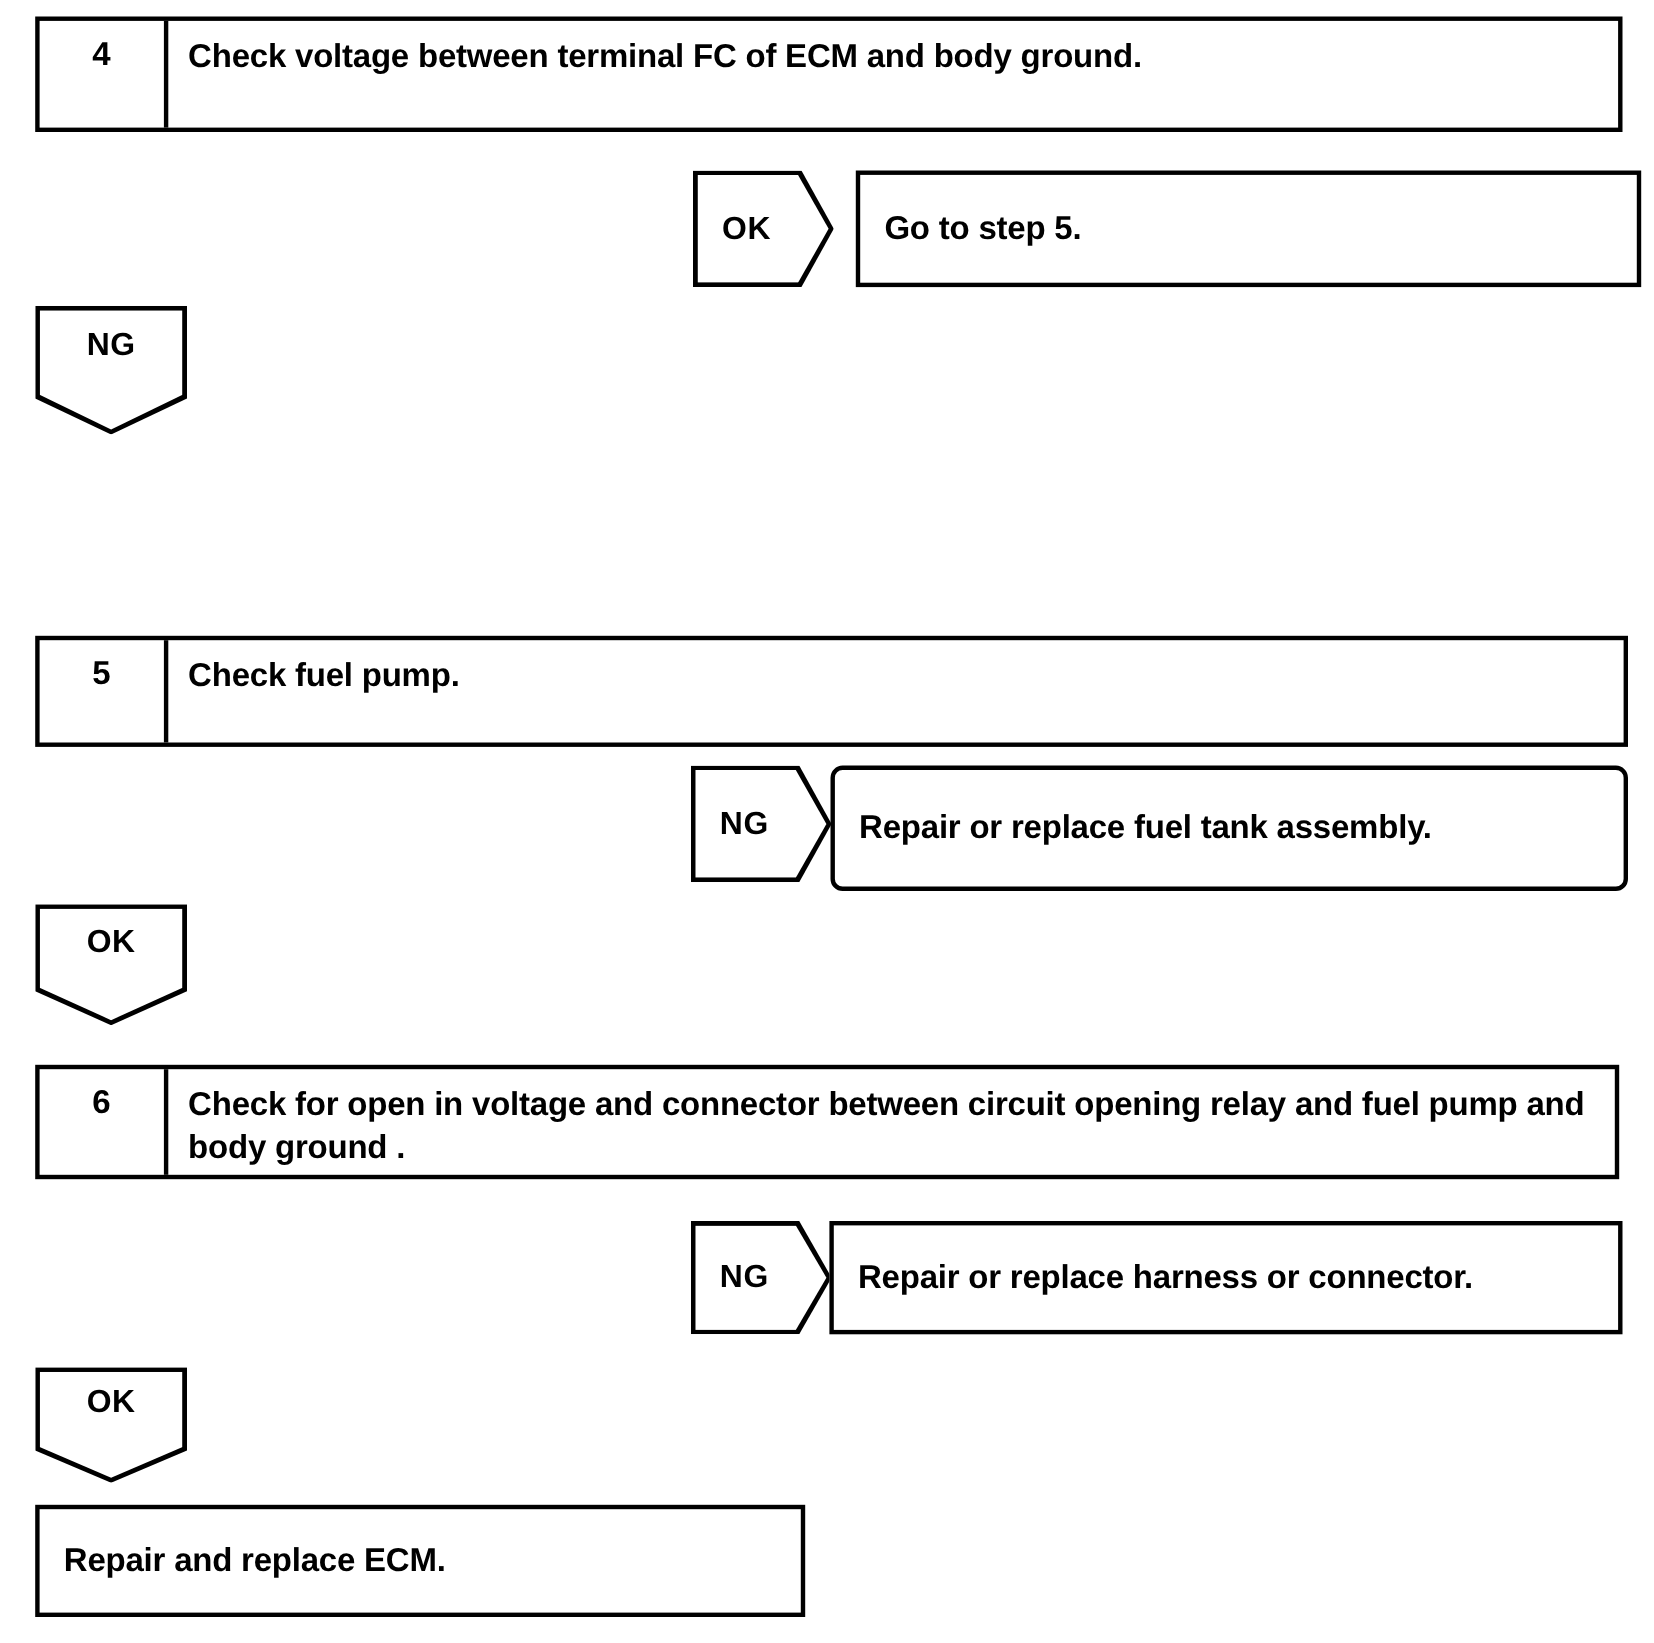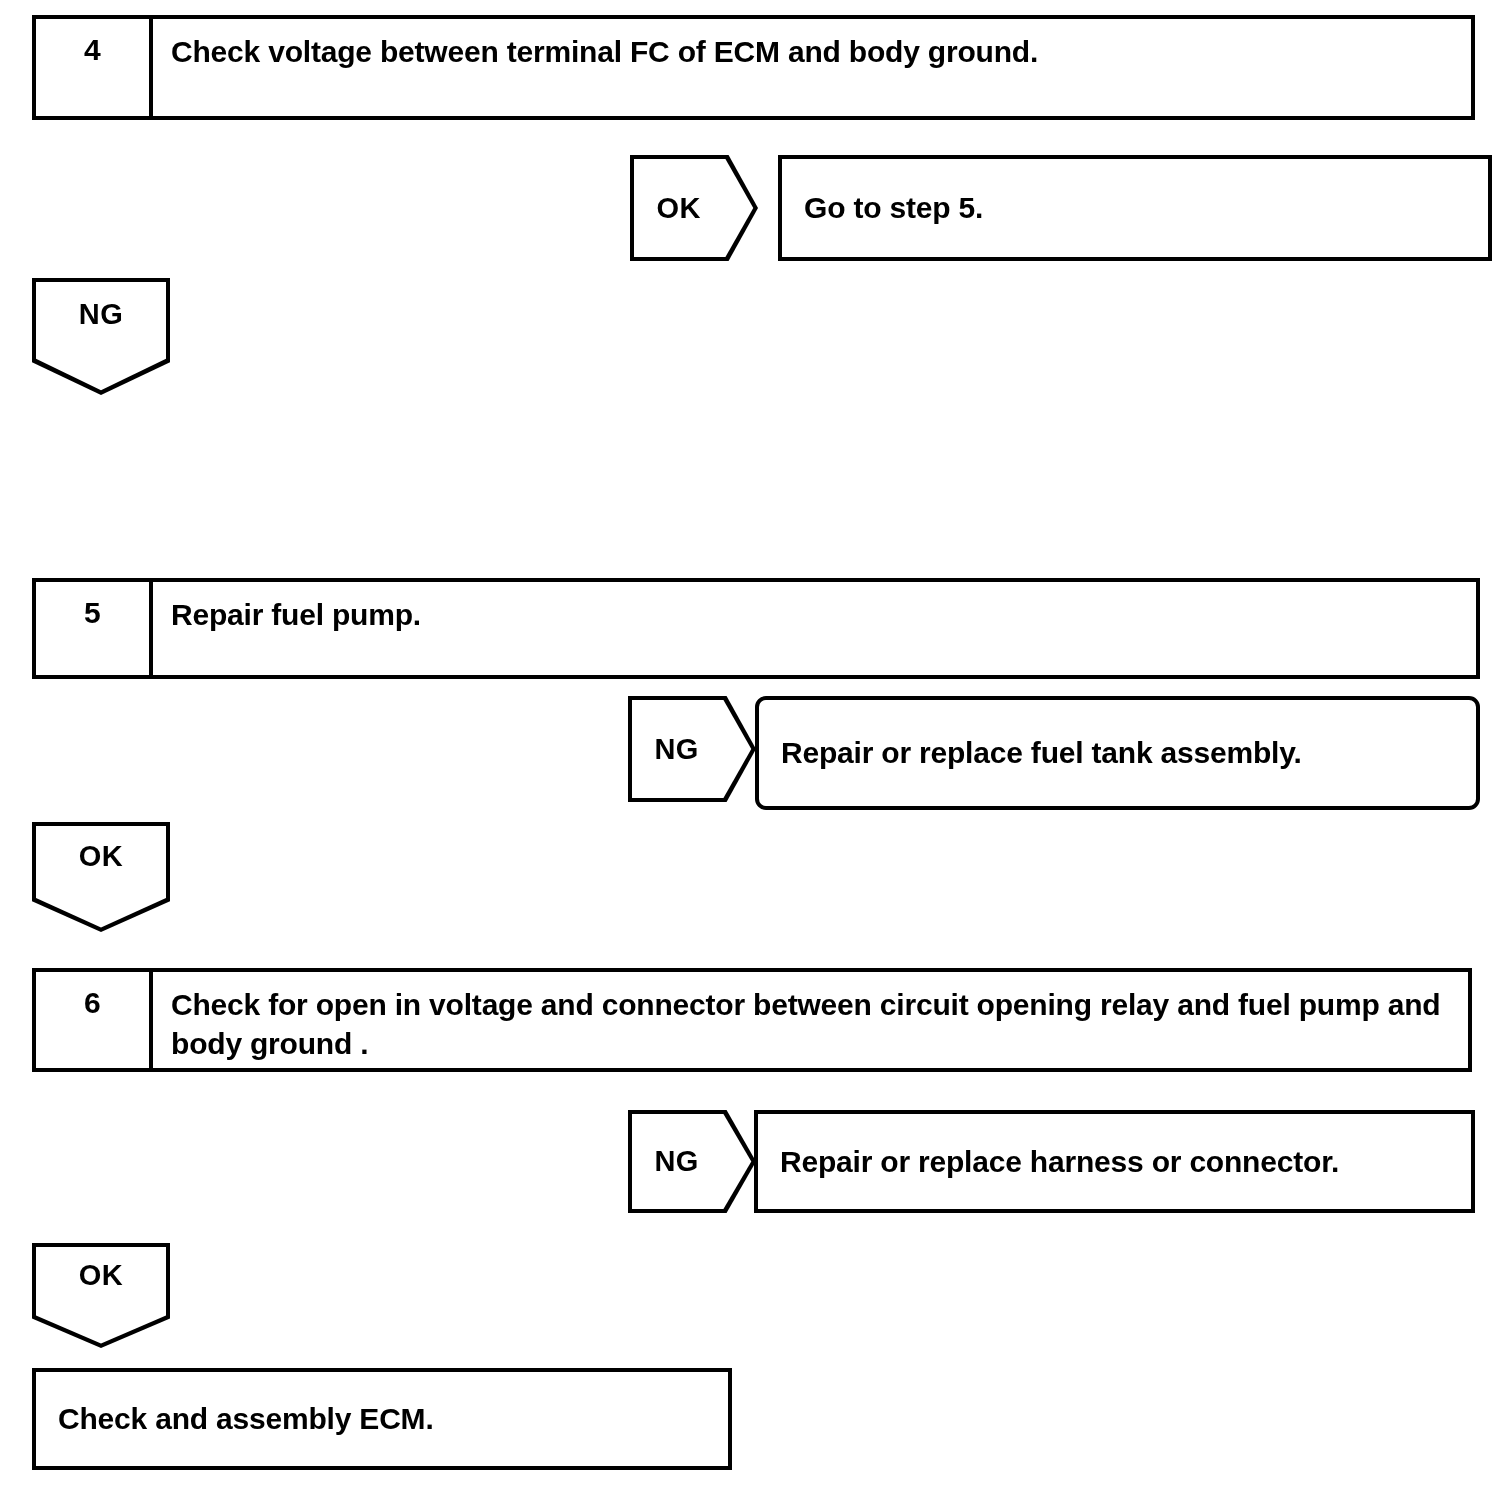--- a/index.html
+++ b/index.html
@@ -154,21 +154,21 @@
   </div>
 
   <div class="abs arrow-down" style="left:32px; top:278px; width:138px; height:117px;">
     <div class="inner"></div>
     <div class="tag-label">NG</div>
   </div>
 
 
   <div class="abs step-box" style="left:32px; top:578px; width:1448px; height:101px;">
     <div class="step-num">5</div>
-    <div class="step-text">Repair fuel pump.</div>
+    <div class="step-text">Check fuel pump.</div>
   </div>
 
   <div class="abs arrow-right" style="left:628px; top:696px; width:128px; height:106px;">
     <div class="inner"></div>
     <div class="tag-label">NG</div>
   </div>
   <div class="abs result-box" style="left:755px; top:696px; width:725px; height:114px;border-radius:11px;">
     <span>Repair or replace fuel tank assembly.</span>
   </div>
 
@@ -189,16 +189,16 @@
   <div class="abs result-box" style="left:754px; top:1110px; width:721px; height:103px;text-align:center;">
     <span>Repair or replace harness or connector.</span>
   </div>
 
   <div class="abs arrow-down" style="left:32px; top:1243px; width:138px; height:105px;">
     <div class="inner"></div>
     <div class="tag-label">OK</div>
   </div>
 
   <div class="abs result-box" style="left:32px; top:1368px; width:700px; height:102px;">
-    <span>Check and assembly ECM.</span>
+    <span>Repair and replace ECM.</span>
   </div>
 
 </div>
 
 </body></html>

